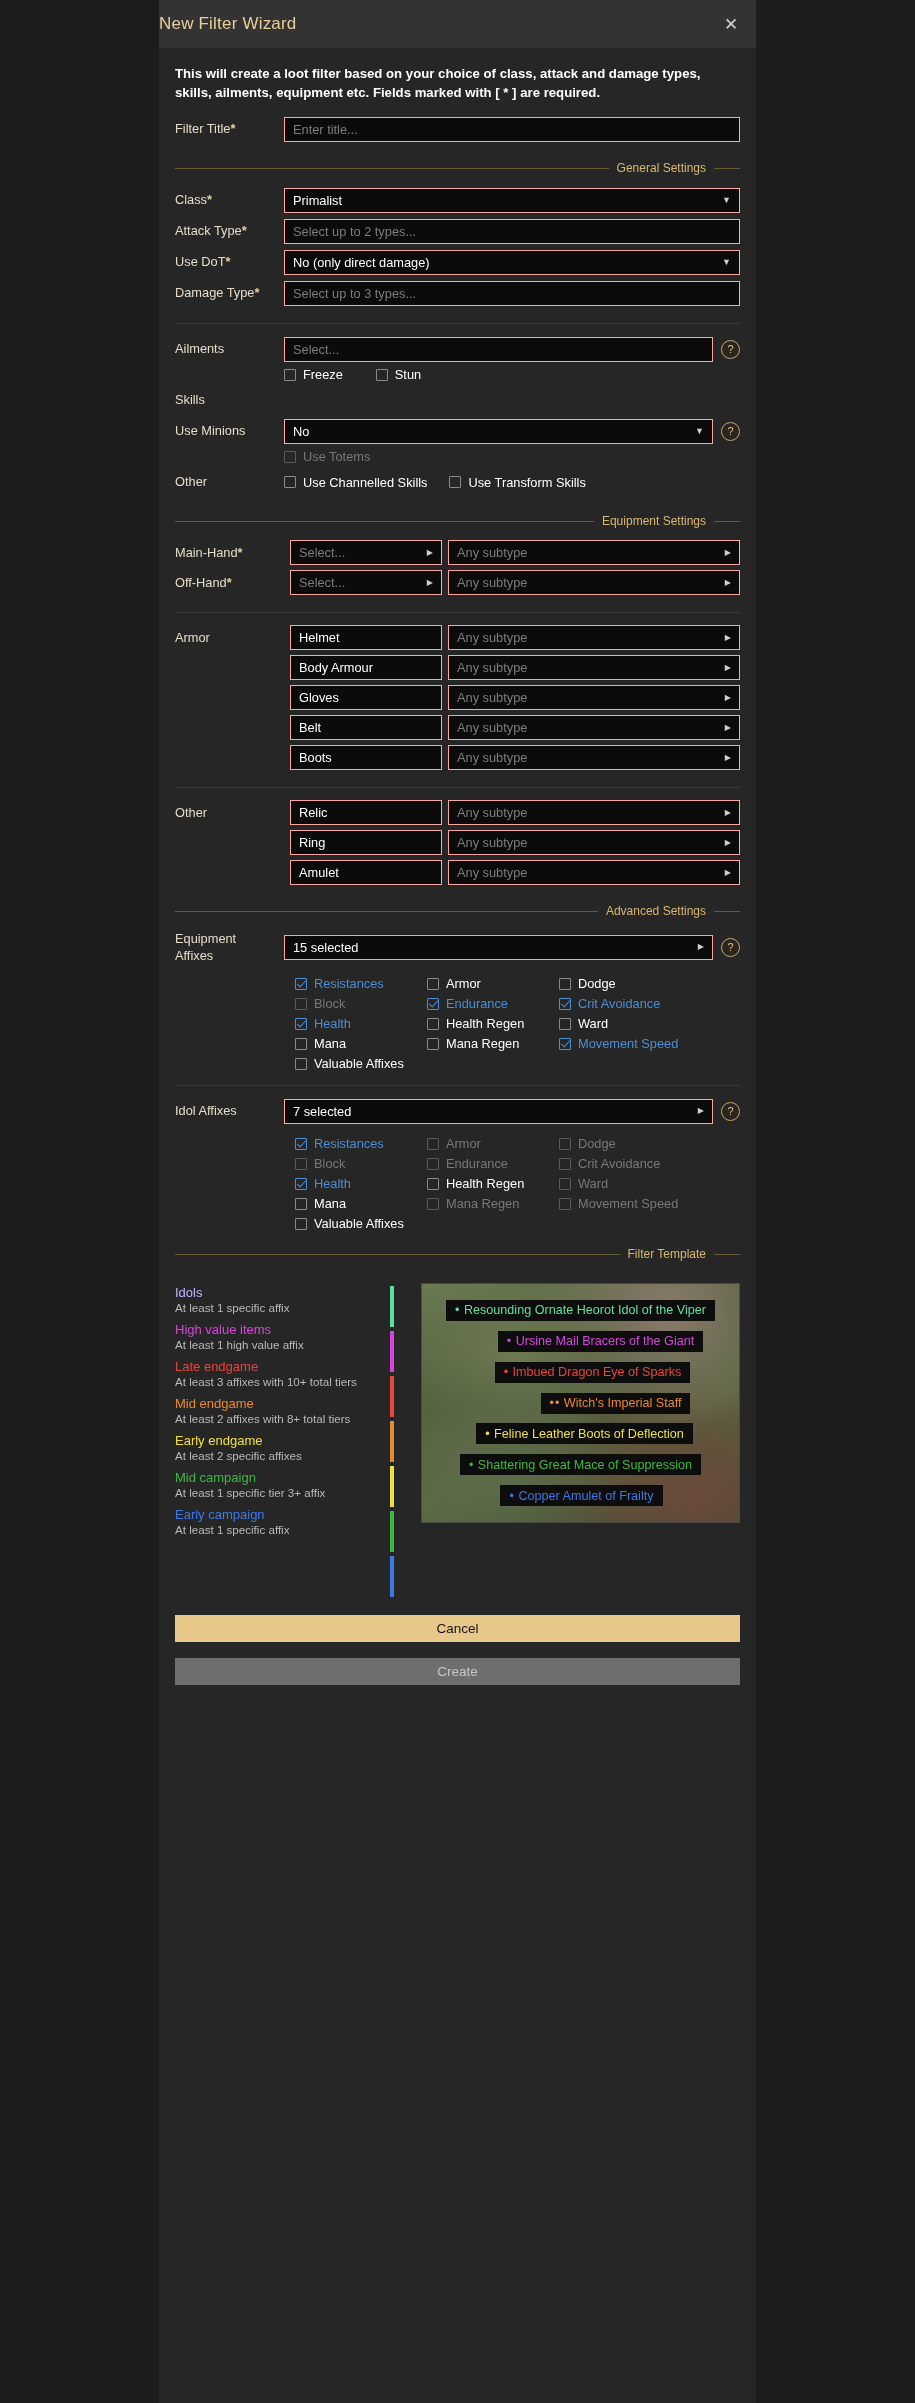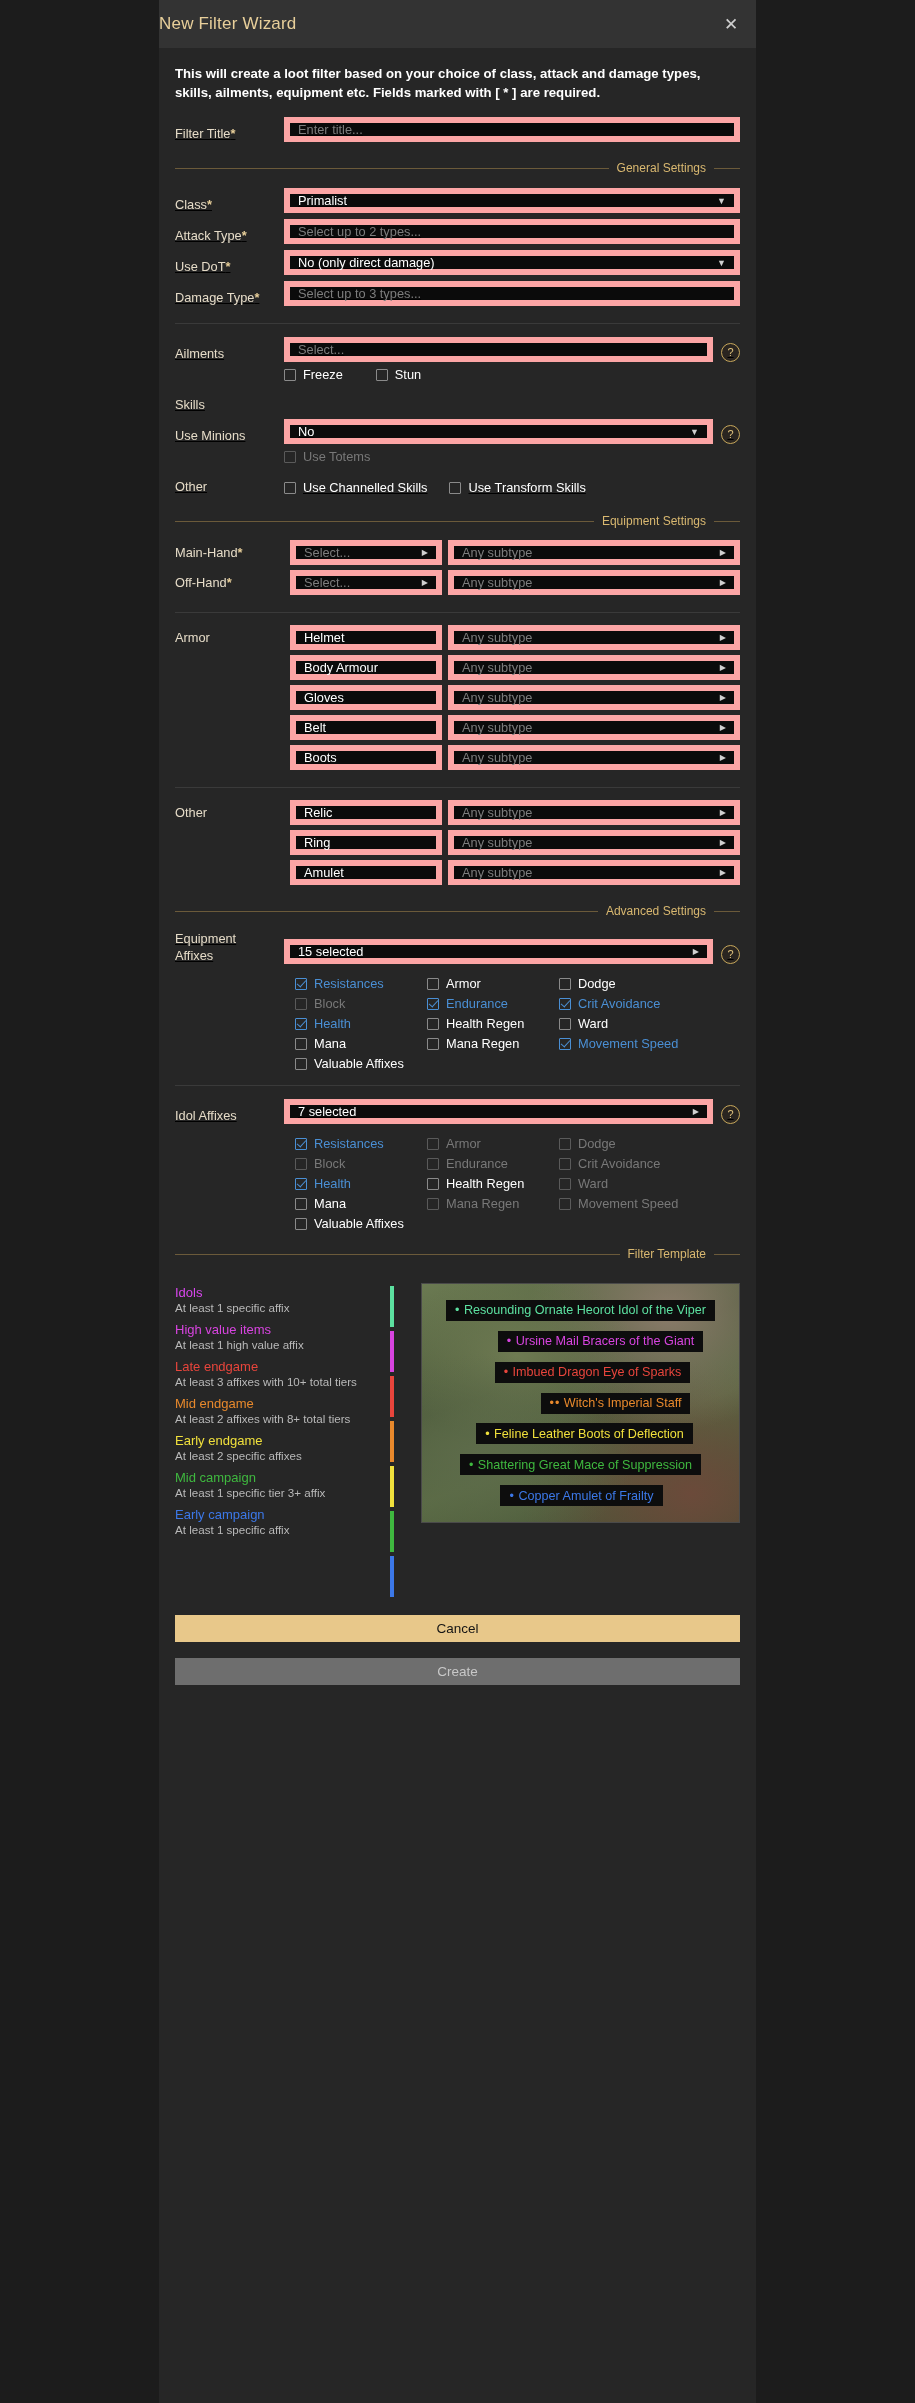--- a/index.html
+++ b/index.html
@@ -69,40 +69,39 @@
     font-size: 13.2px;
     line-height: 19px;
     font-weight: bold;
     margin: 16px 0 14px 0;
   }
   .req { color: #e8cf9a; font-weight: bold; }
 
   
   .row {
     display: flex;
-    align-items: flex-end;
+    align-items: center;
     margin-bottom: 5px;
     min-height: 26px;
-    text-decoration: underline;
   }
   .row-label {
     width: 109px;
     flex: none;
     color: #e6dcc8;
     font-size: 12.8px;
     padding-right: 6px;
     box-sizing: border-box;
     line-height: 16px;
   }
   .row-label.two-line { line-height: 17px; }
   .field {
     flex: 1;
     height: 25px;
     background: #0b0b0b;
-    border: 6px solid #fca5a5;
+    border: 1px solid #fca5a5;
     box-sizing: border-box;
     display: flex;
     align-items: center;
     padding: 0 8px;
     color: #ffffff;
     font-size: 12.8px;
     position: relative;
     cursor: pointer;
   }
   .field.ph { color: #7d7d7d; }
@@ -699,21 +698,21 @@
 
       <div class="section">
         <div class="line"></div>
         <div class="stitle">Filter Template</div>
         <div class="line short"></div>
       </div>
 
       <div class="tmpl-wrap">
         <div class="legend">
           <div class="legend-item">
-            <div class="legend-title" style="color:#d946ef">Idols</div>
+            <div class="legend-title" style="color:#c4b5fd">Idols</div>
             <div class="legend-desc">At least 1 specific affix</div>
           </div>
           <div class="legend-item">
             <div class="legend-title" style="color:#d844e0">High value items</div>
             <div class="legend-desc">At least 1 high value affix</div>
           </div>
           <div class="legend-item">
             <div class="legend-title" style="color:#e8453c">Late endgame</div>
             <div class="legend-desc">At least 3 affixes with 10+ total tiers</div>
           </div>

